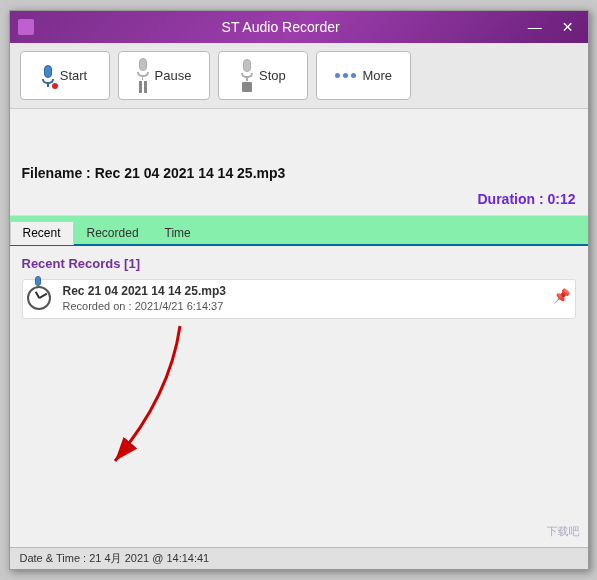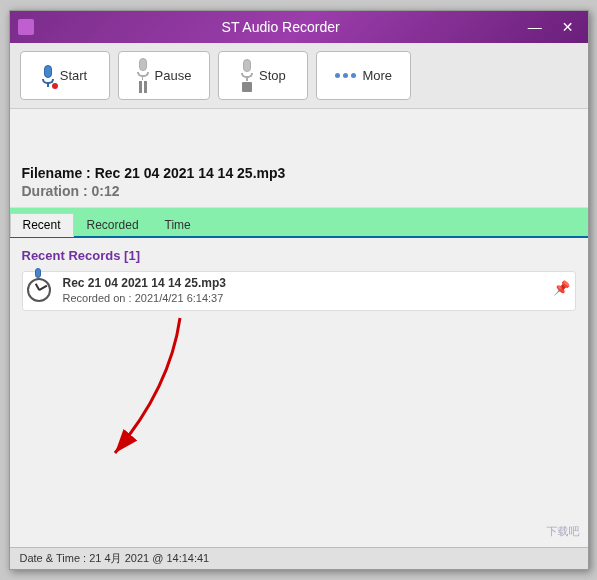--- a/index.html
+++ b/index.html
@@ -153,22 +153,23 @@
     .info-filename {
       font-weight: bold;
       font-size: 14px;
       color: #111;
       margin-top: 48px;
     }
 
     .info-duration {
       font-weight: bold;
       font-size: 14px;
-      color: #737373;
-      margin-top: 2px;
+      color: #6d28d9;
+      margin-top: 10px;
+      text-align: right;
     }
 
     .tabs-bar {
       display: flex;
       background: #86efac;
       border-bottom: 2px solid #0369a1;
       flex-shrink: 0;
       padding-top: 4px;
     }
 

